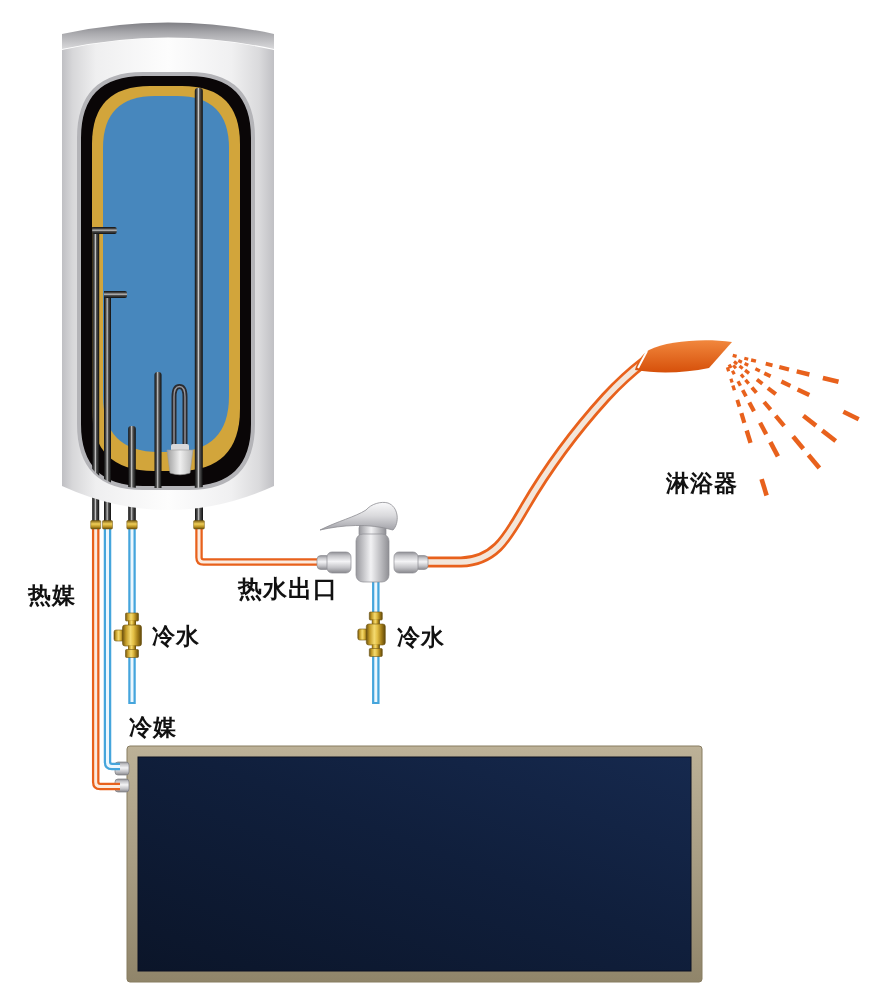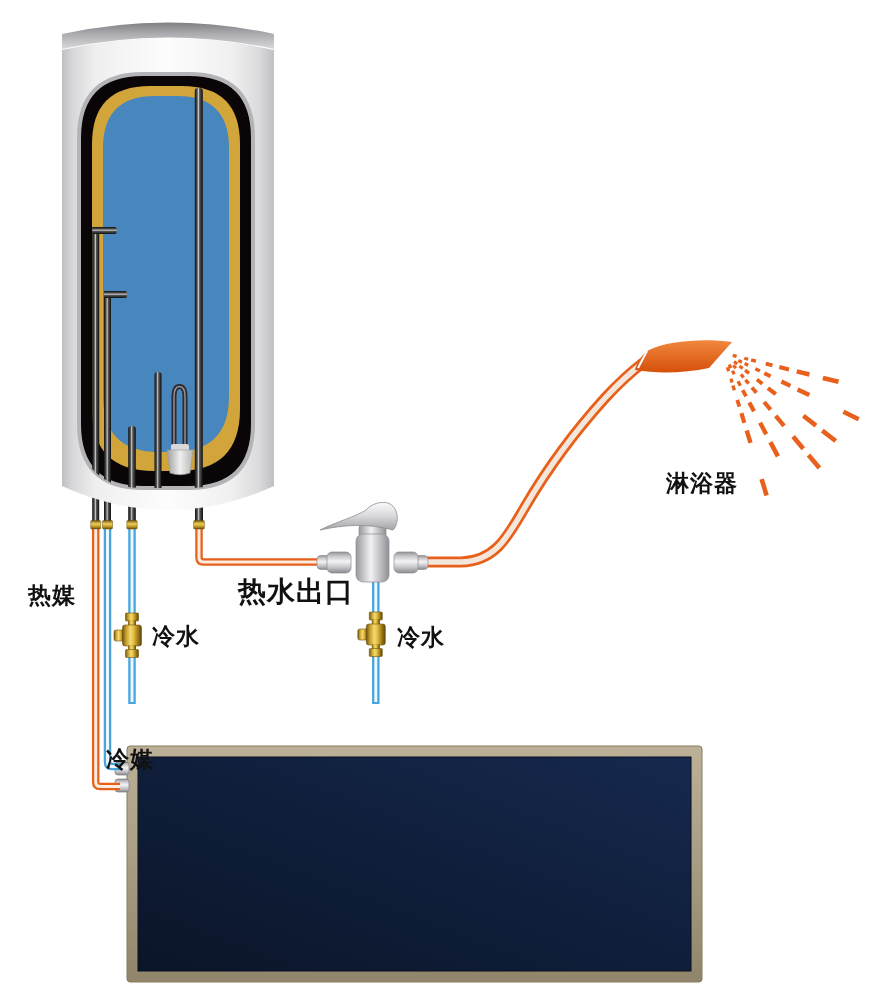--- a/index.html
+++ b/index.html
@@ -3,22 +3,22 @@
 <meta charset="utf-8">
 <style>
   html,body{margin:0;padding:0;background:#ffffff;}
   .stage{position:relative;width:879px;height:1005px;background:#ffffff;overflow:hidden;
          font-family:"DejaVu Sans","Liberation Sans",sans-serif;}
   .stage svg{position:absolute;left:0;top:0;}
   .diag-label{position:absolute;font-weight:bold;font-size:23px;line-height:1.05;color:#111;
               white-space:nowrap;letter-spacing:1px;}
   .lbl-hot-medium{left:28px;top:584px;font-family:Liberation Serif, serif;}
   .lbl-cold-water-left{left:152px;top:624px;}
-  .lbl-cold-medium{left:106px;top:715px;margin-top:32px;}
-  .lbl-hot-water-outlet{left:238px;top:577px;font-size:28px;}
+  .lbl-cold-medium{left:129px;top:715px;}
+  .lbl-hot-water-outlet{left:238px;top:577px;font-size:24px;}
   .lbl-cold-water-right{left:397px;top:625px;}
   .lbl-shower{left:666px;top:439px;margin-top:32px;}
 </style>
 </head>
 <body>
 
 <div class="stage">
 
 <svg width="879" height="1005" viewBox="0 0 879 1005">
   <defs>

